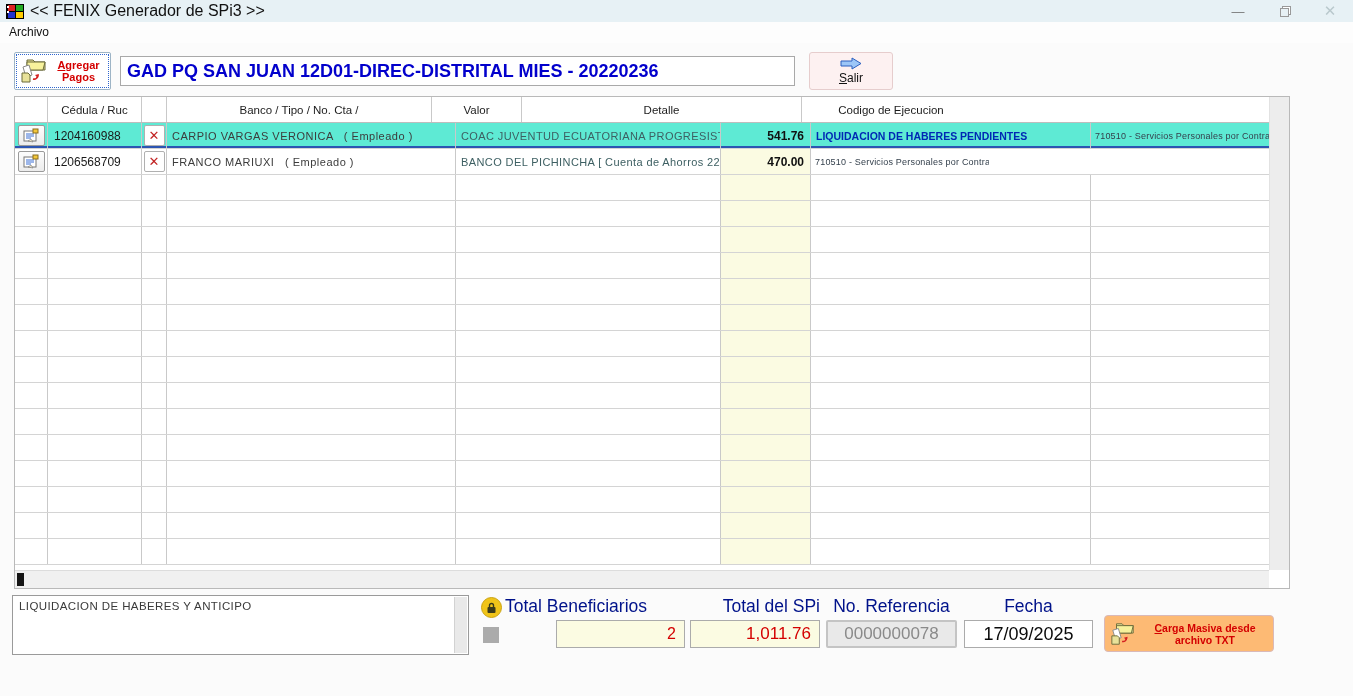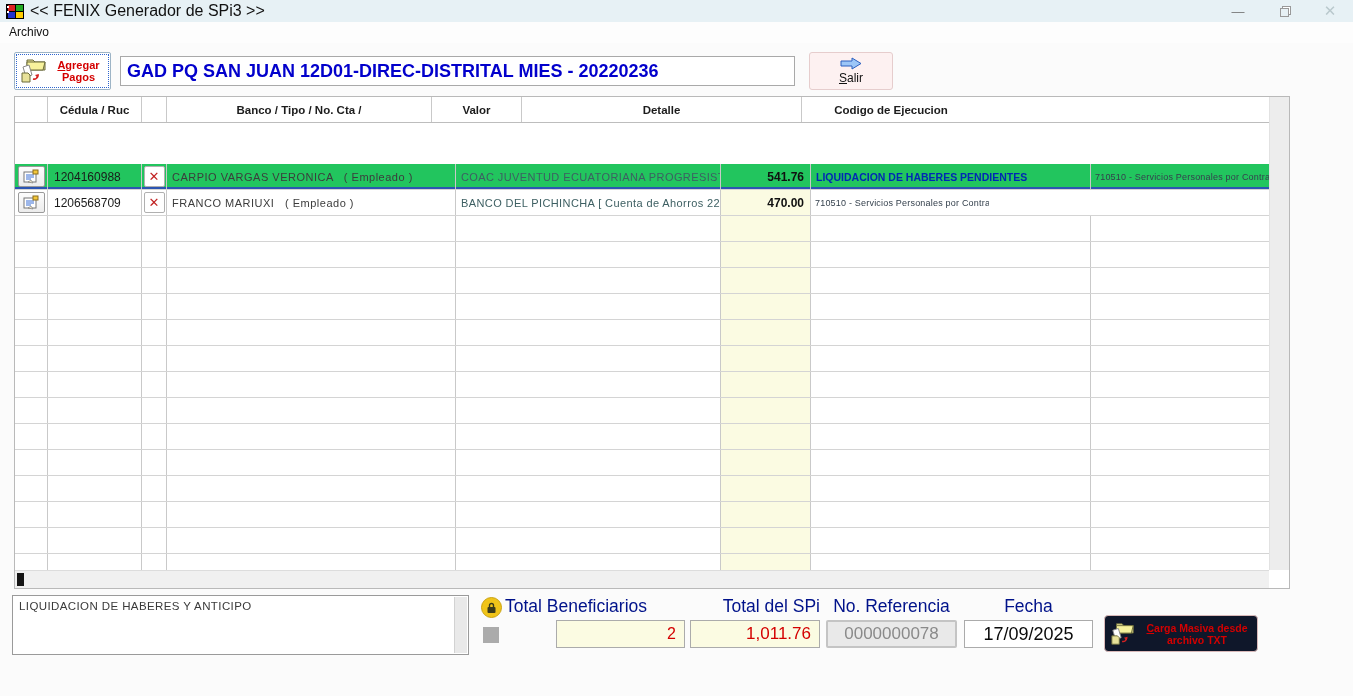--- a/index.html
+++ b/index.html
@@ -43,35 +43,35 @@
     border:1px solid #b9b9b9; background:#fff; }
   .grid-body { position:absolute; left:0; top:0; width:1254px; height:473px; overflow:hidden; }
   .vscroll { position:absolute; right:0; top:0; width:20px; height:473px;
     background:#ededed; border-left:1px solid #e2e2e2; }
   .hscroll { position:absolute; left:0; bottom:0; width:1254px; height:18px;
     background:#f0f0f0; border-top:1px solid #dcdcdc; }
   .hscroll .thumb { position:absolute; left:2px; top:2px; width:7px; height:13px; background:#141414; }
 
   .grow { display:flex; width:1254px; height:26px; border-bottom:1px solid #d4d4d4; background:#fff; }
   .grow.header { border-bottom:1px solid #bdbdbd; }
-  .grow.selected { background:#22c55e; box-shadow:inset 0 -2px 0 #2c55b2;margin-top:41px; }
+  .grow.selected { background:#5eead4; box-shadow:inset 0 -2px 0 #2c55b2; }
   .cell { height:100%; border-right:1px solid #c9c9c9; overflow:hidden; display:flex;
     align-items:center; font-size:11px; color:#222; }
   .c-icon { width:33px; justify-content:center; }
   .c-ced  { width:94px; padding-left:6px; font-size:12px; color:#1a1a1a; }
   .c-x    { width:25px; justify-content:center; }
   .c-nom  { width:289px; padding-left:5px; color:#3c3c3c; letter-spacing:.5px; white-space:pre; }
   .c-ban  { width:265px; padding-left:5px; color:#3d5f62; letter-spacing:.4px; white-space:pre; }
   .c-val  { width:90px; justify-content:flex-end; padding-right:6px; font-weight:bold;
             font-size:12px; color:#101010; background:#fbfbe2; }
   .grow.selected .c-val { background:transparent; }
   .c-det  { width:280px; padding-left:5px; font-weight:bold; font-size:10.5px; color:#0028b4; white-space:pre; }
   .c-cod  { width:178px; padding-left:4px; font-size:9px; color:#35414d; letter-spacing:.2px; white-space:pre; border-right:none; }
   .grow.header .cell { justify-content:center; padding:0; font-size:11.5px; color:#1c1c1c;
-    font-weight:bold; background:#fff; letter-spacing:0; white-space:nowrap; }
+    font-weight:normal; background:#fff; letter-spacing:0; white-space:nowrap; }
   .edit-btn { width:27px; height:21px; background:linear-gradient(#fdfdfd,#ececec);
     border:1px solid #9a9a9a; border-radius:2px; display:flex; align-items:center; justify-content:center; }
   .del-btn { width:21px; height:21px; background:#fff; border:1px solid #b0b0b0; border-radius:2px;
     color:#c22424; font-weight:bold; font-size:13px; line-height:1;
     display:flex; align-items:center; justify-content:center; font-family:"DejaVu Sans",sans-serif; }
 
   
   .desc-box { position:absolute; left:12px; top:595px; width:457px; height:60px;
     border:1px solid #9a9a9a; background:#fff; }
   .desc-box textarea { width:100%; height:100%; border:none; resize:none; outline:none;
@@ -92,22 +92,22 @@
   .lbl-fec { left:964px; width:129px; text-align:center; }
   .fld-ben { left:556px; width:129px; background:#fbfbe2; color:#d40000;
     justify-content:flex-end; padding-right:8px; }
   .fld-spi { left:690px; width:130px; background:#fbfbe2; color:#d40000;
     justify-content:flex-end; padding-right:8px; font-size:17px; }
   .fld-ref { left:826px; width:131px; background:#e9e9e9; color:#8a8a8a;
     justify-content:center; font-size:17px; border:2px solid #c4c4c4; border-radius:2px; }
   .fld-fec { left:964px; width:129px; background:#fff; color:#0a0a0a;
     justify-content:center; font-size:18px; }
 
-  .btn-carga { position:absolute; left:1104px; top:615px; width:154px; height:37px;
-    background:#0f172a; border:1px solid #d9b9b9; border-radius:4px;
+  .btn-carga { position:absolute; left:1104px; top:615px; width:170px; height:37px;
+    background:#fdba74; border:1px solid #d9b9b9; border-radius:4px;
     display:flex; align-items:center; padding-left:4px; }
   .btn-carga .lbl { flex:1; font-size:10.5px; font-weight:bold; color:#d40000;
     text-align:center; line-height:12px; }
 
   u { text-decoration:underline; }
 </style>
 </head>
 <body>
 
 <div class="window">

